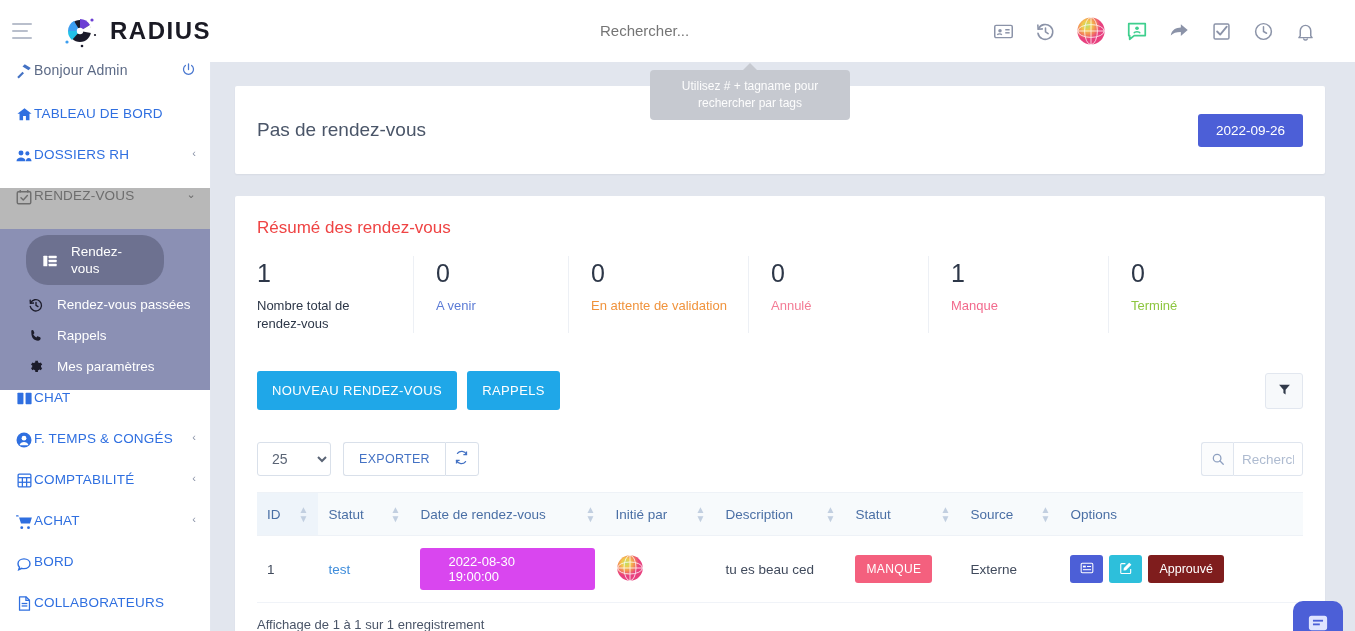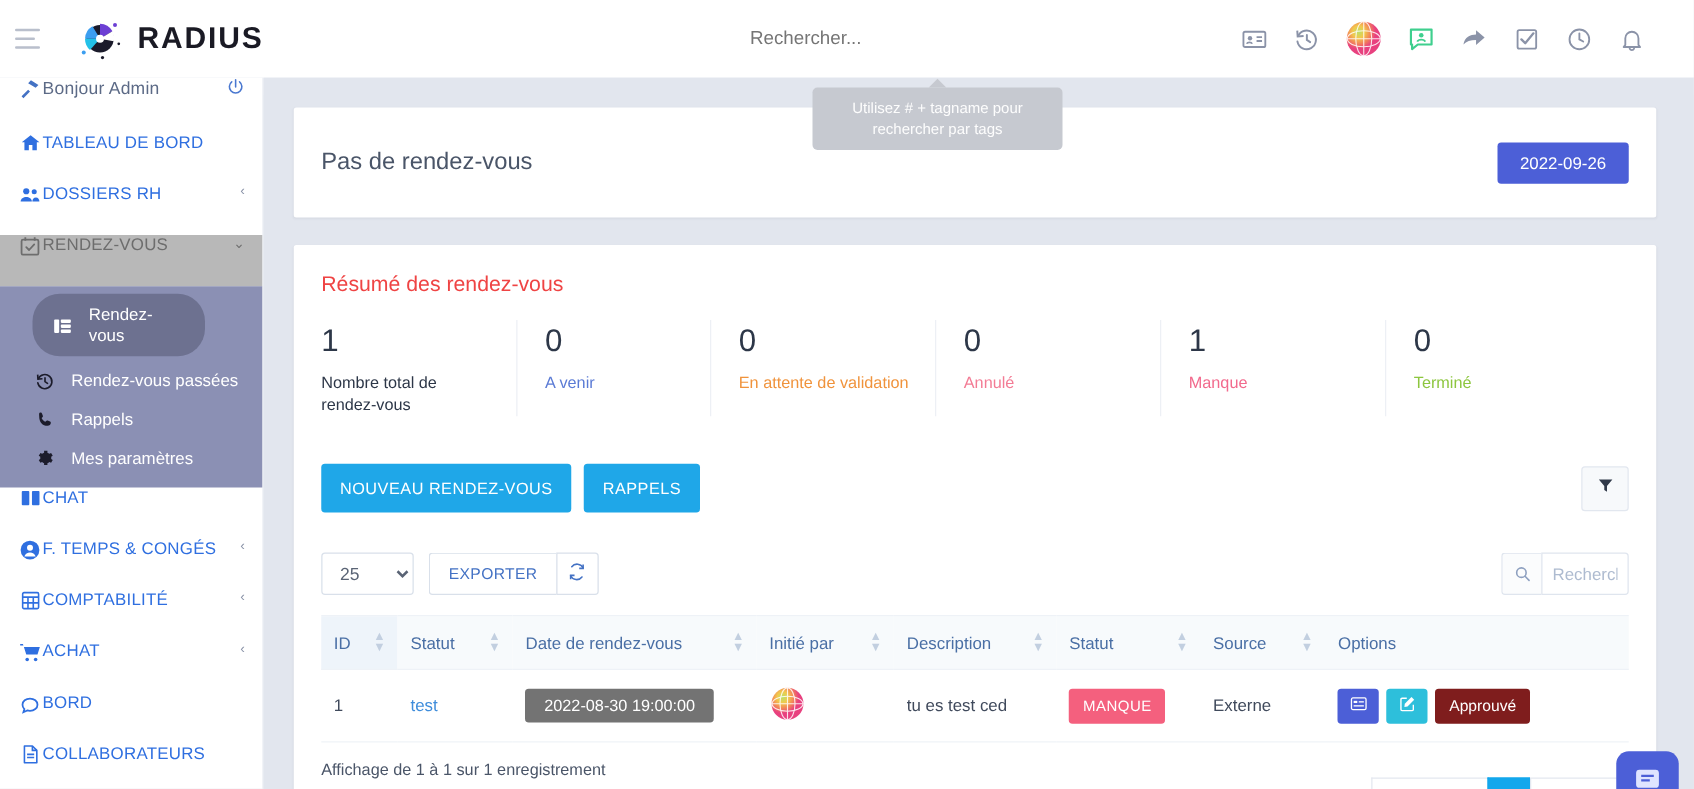--- a/index.html
+++ b/index.html
@@ -166,22 +166,22 @@
     text-align: left; padding: 12px 10px; border-top: 1px solid #eef2f7;
     border-bottom: 1px solid #eef2f7; white-space: nowrap;
   }
   thead th:first-child { background: #eef4fa; }
   .th-inner { display: flex; align-items: center; justify-content: space-between; gap: 18px; }
   .sort { color: #c2cfe0; font-size: 10px; line-height: 9px; display: flex; flex-direction: column; }
   tbody td { padding: 12px 10px; font-size: 13.5px; color: #404a5c; vertical-align: middle;
              border-bottom: 1px solid #f0f3f8; }
   .link-cell { color: #3f8ddb; cursor: pointer; }
   .badge-date {
-    display: inline-block; background: #737373; color: #fff; font-size: 13px;
-    padding: 6px 15px; border-radius: 3px;
+    display: inline-block; background: #d946ef; color: #fff; font-size: 13px;
+    padding: 6px 28px; border-radius: 3px;
   }
   .badge-status {
     display: inline-block; background: #f4607e; color: #fff; font-size: 12px;
     padding: 7px 11px; border-radius: 3px; letter-spacing: .4px;
   }
   .avatar-globe { width: 30px; height: 30px; }
   .opt-btns { display: flex; gap: 6px; align-items: center; }
   .opt-btn {
     width: 33px; height: 28px; border: none; border-radius: 3px; cursor: pointer;
     display: flex; align-items: center; justify-content: center; color: #fff;
@@ -642,21 +642,21 @@
                 <circle cx="20" cy="20" r="17" fill="url(#gl2)"></circle>
                 <g stroke="#ffffff" stroke-width="1.2" fill="none" opacity=".85">
                   <ellipse cx="20" cy="20" rx="8" ry="17"></ellipse>
                   <ellipse cx="20" cy="20" rx="16.5" ry="8"></ellipse>
                   <line x1="3" y1="20" x2="37" y2="20"></line>
                   <line x1="20" y1="3" x2="20" y2="37"></line>
                 </g>
               </svg>
             </span>
           </td>
-          <td>tu es test ced</td>
+          <td>tu es beau ced</td>
           <td>
             <span class="badge-status">MANQUE</span>
           </td>
           <td>Externe</td>
           <td>
             <div class="opt-btns">
               <button class="opt-btn opt-blue">
                 <span>
                   <svg width="14" height="14" viewBox="0 0 24 24" fill="#fff">
                     <rect x="2" y="4" width="20" height="16" rx="2" fill="none" stroke="#fff" stroke-width="1.8"></rect>

